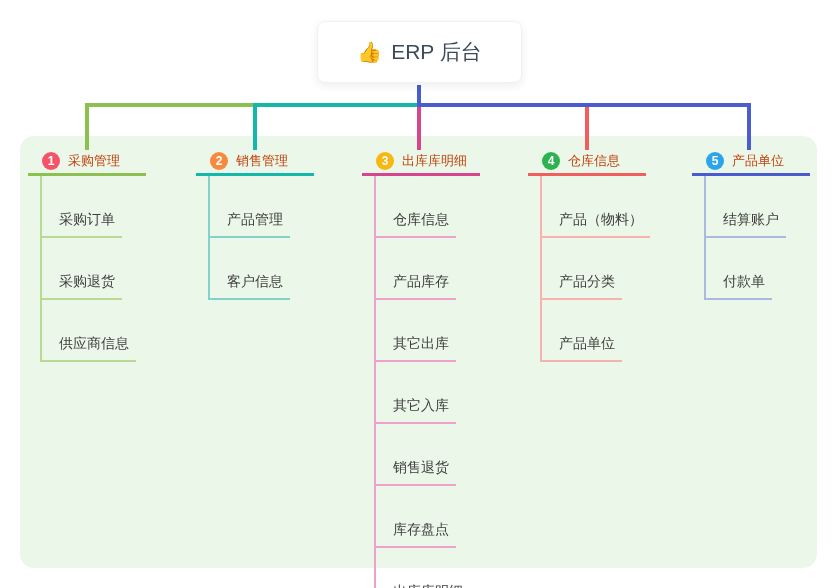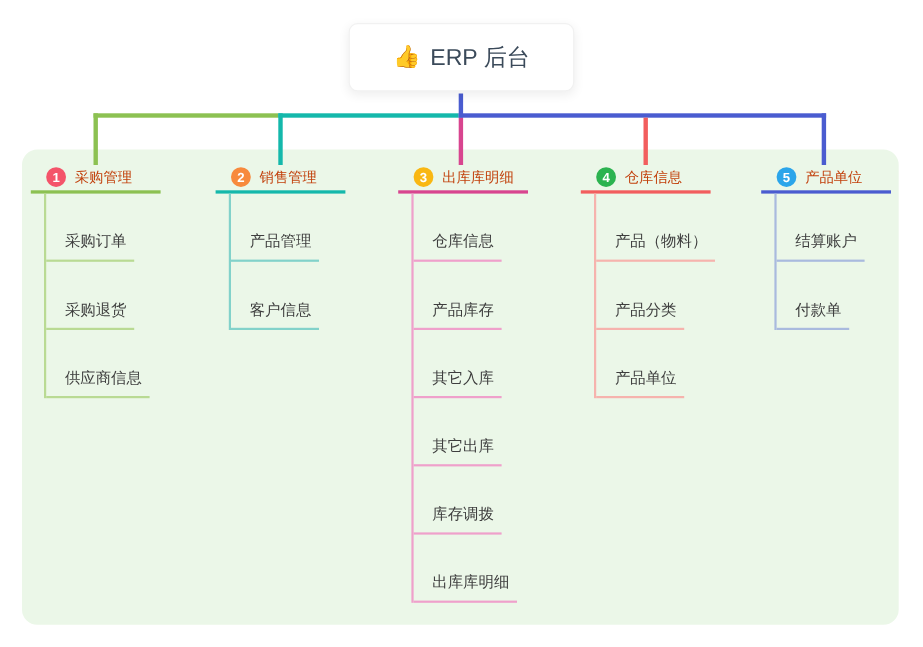--- a/index.html
+++ b/index.html
@@ -100,23 +100,24 @@
   </div>
 
   <div class="branch" style="left: 362px; --accent: #d8458f; --light: #efa0cb; --badge: #f9b712;">
     <div class="branch-header">
       <span class="badge">3</span>
       <span class="branch-title">出库库明细</span>
     </div>
     <div class="children">
         <div class="child">仓库信息</div>
         <div class="child">产品库存</div>
+        <div class="child">其它出库</div>
         <div class="child">其它入库</div>
-        <div class="child">其它出库</div>
-        <div class="child">库存调拨</div>
+        <div class="child">销售退货</div>
+        <div class="child">库存盘点</div>
         <div class="child">出库库明细</div>
       </div>
   </div>
 
   <div class="branch" style="left: 528px; --accent: #f25e5e; --light: #f6b3ad; --badge: #2cb350;">
     <div class="branch-header">
       <span class="badge">4</span>
       <span class="branch-title">仓库信息</span>
     </div>
     <div class="children">

